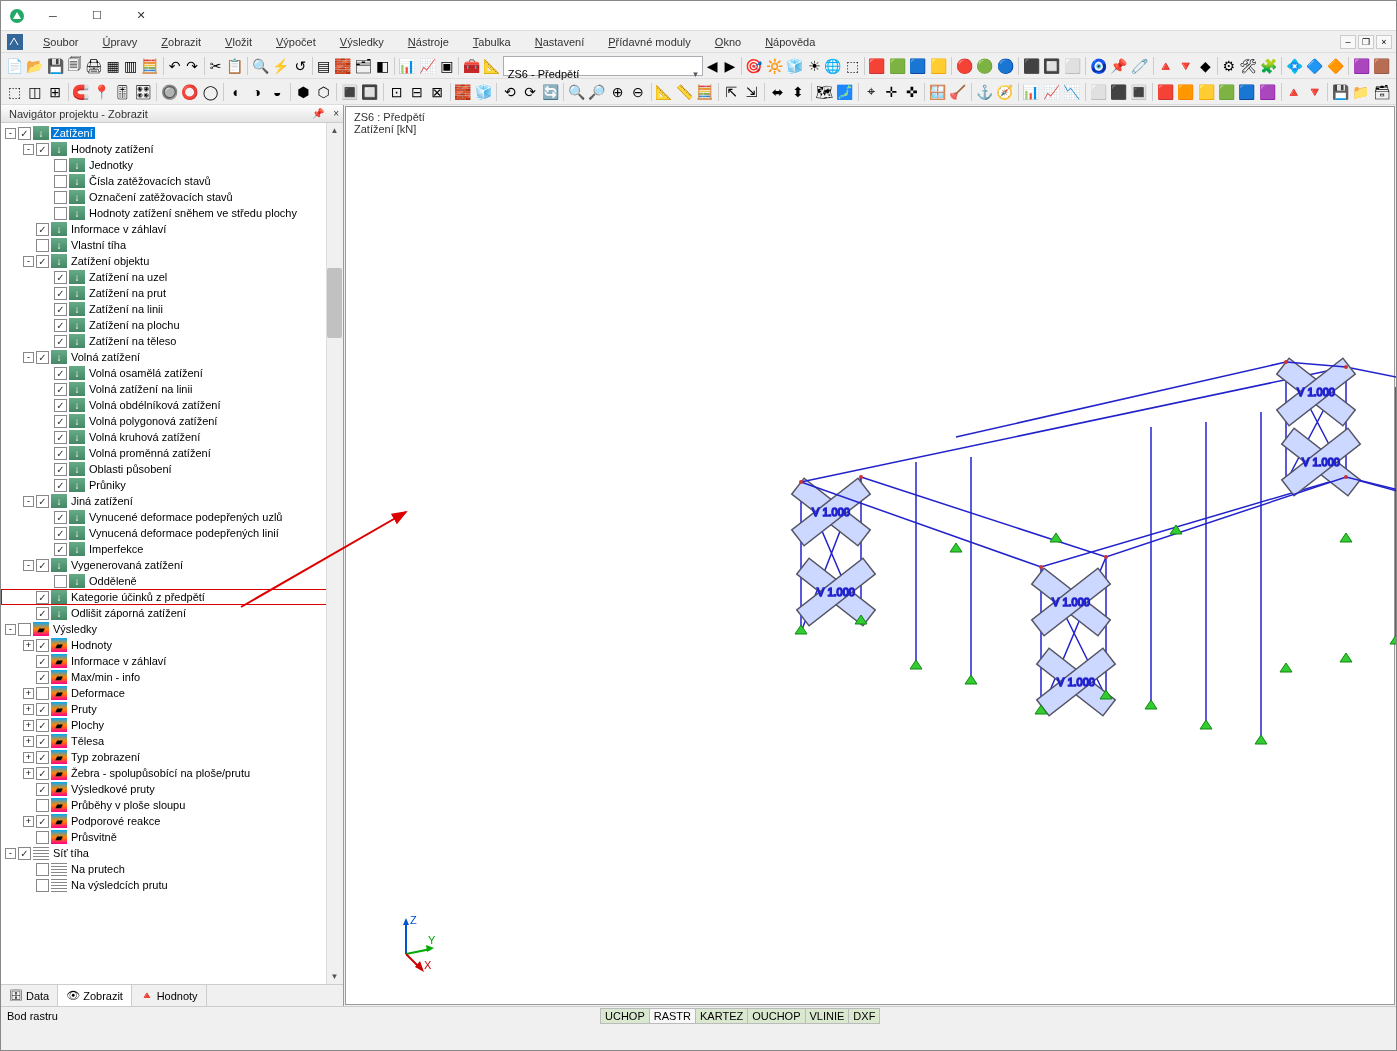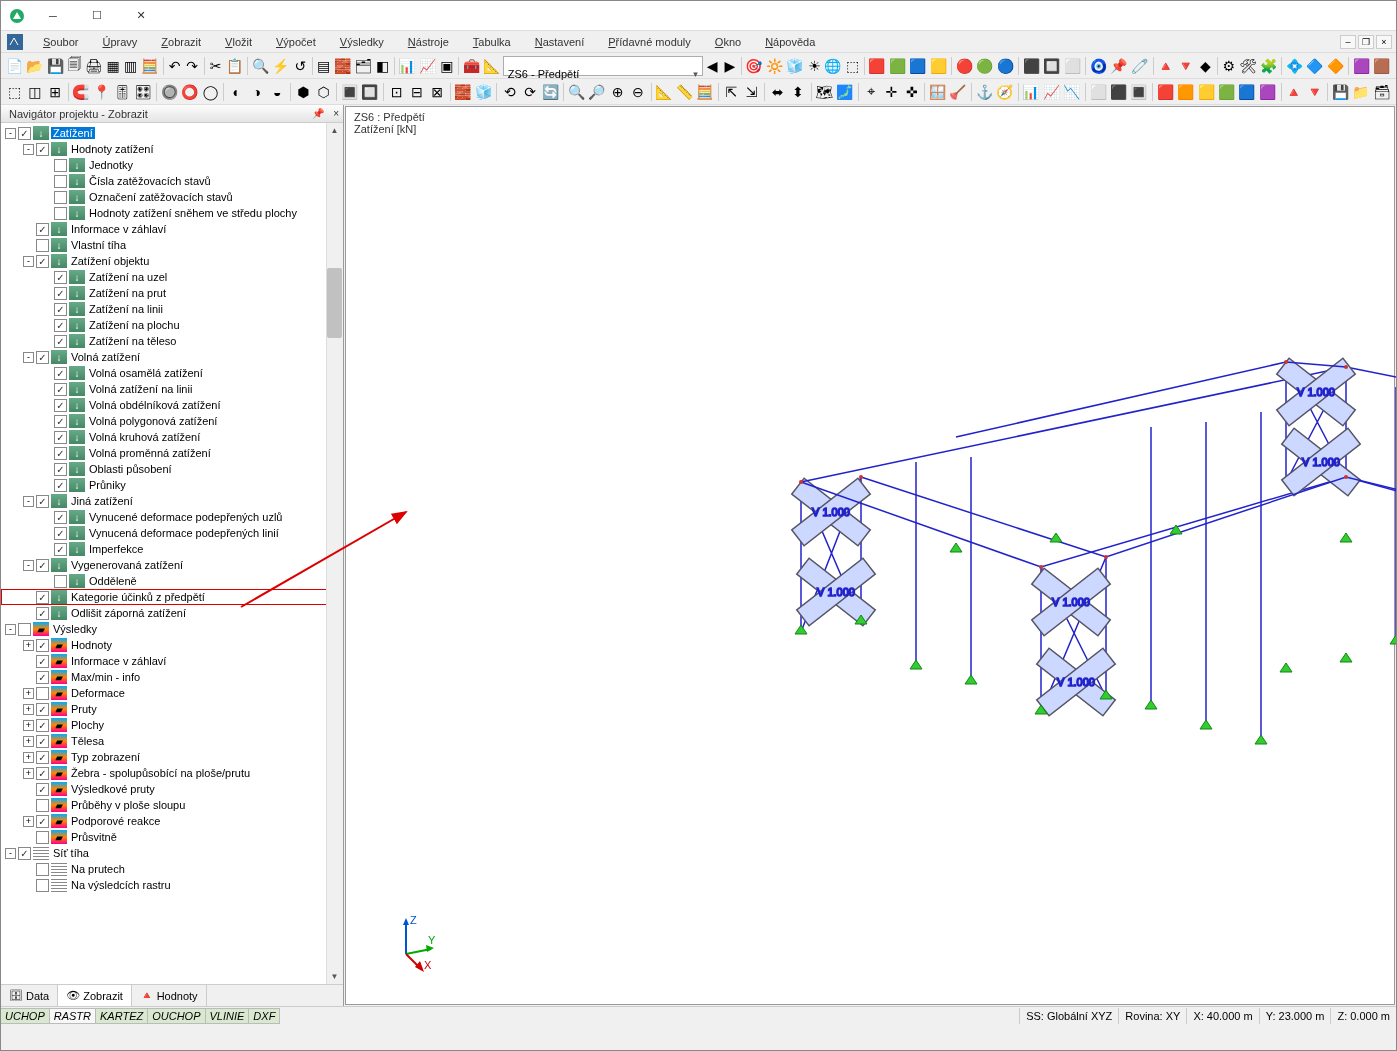--- a/index.html
+++ b/index.html
@@ -39,21 +39,21 @@
 .ico-res { background:linear-gradient(#0af,#f80,#f08); }
 .ico-mesh { background:repeating-linear-gradient(0deg,#888,#888 1px,#fff 1px,#fff 3px),repeating-linear-gradient(90deg,#888,#888 1px,transparent 1px,transparent 3px); }
 .nav-tabs { height:22px; border-top:1px solid #ccc; display:flex; background:#f0f0f0; }
 .nav-tab { padding:2px 8px; display:flex; align-items:center; gap:3px; border-right:1px solid #ccc; }
 .nav-tab.active { background:#fff; }
 .viewport { flex:1; background:#fff; position:relative; border:1px solid #9a9a9a; margin:1px; }
 .vp-label { position:absolute; left:8px; top:4px; color:#333; }
 .statusbar { height:18px; background:#f0f0f0; border-top:1px solid #ccc; display:flex; align-items:center; font-size:11px; }
 .statusbar .sleft { padding:0 6px; flex:0 0 600px; }
 .statusbar .sboxes { display:flex; }
-.statusbar .sbox { border:1px solid #bbb; padding:0 4px; height:16px; display:flex; align-items:center; background:#f8f8f8; margin-left:-1px;font-style:italic; }
+.statusbar .sbox { border:1px solid #bbb; padding:0 4px; height:16px; display:flex; align-items:center; background:#f8f8f8; margin-left:-1px; }
 .statusbar .sbox.active { background:#dbe8d0; }
 .statusbar .sright { margin-left:auto; display:flex; gap:0; }
 .statusbar .sfld { border-left:1px solid #ccc; padding:0 6px; height:16px; display:flex; align-items:center; }
 .model-svg { position:absolute; left:360px; top:175px; }
 </style>
 </head>
 <body>
 
 <div class="titlebar">
   <svg class="logo" viewBox="0 0 16 16">
@@ -576,21 +576,21 @@
           <span class="sp" style="width: 13px;"></span>
           <span class="chk"></span>
           <span class="ico ico-mesh"></span>
           <span class="lbl">Na prutech</span>
         </div>
         <div class="trow">
           <span class="sp" style="width: 22px;"></span>
           <span class="sp" style="width: 13px;"></span>
           <span class="chk"></span>
           <span class="ico ico-mesh"></span>
-          <span class="lbl">Na výsledcích rastru</span>
+          <span class="lbl">Na výsledcích prutu</span>
         </div>
         <div class="tree-scroll">
         <div class="tree-arrow" style="top:0">▲</div>
         <div class="tree-thumb"></div>
         <div class="tree-arrow" style="bottom:0">▼</div>
       </div>
     </div>
     <div class="nav-tabs" id="navtabs">
         <div class="nav-tab">
           <span>🗄</span>
@@ -723,28 +723,22 @@
       <defs>
           <marker id="arr2" markerWidth="8" markerHeight="8" refX="7" refY="3" orient="auto">
             <path d="M0 0 L8 3 L0 6 Z" fill="#d00"></path>
           </marker>
         </defs>
     </svg>
   </div>
 </div>
 
 <div class="statusbar">
+  <div class="sleft">Bod rastru</div>
   <div class="sboxes" id="sboxes">
       <div class="sbox active">UCHOP</div>
       <div class="sbox">RASTR</div>
       <div class="sbox active">KARTEZ</div>
       <div class="sbox active">OUCHOP</div>
       <div class="sbox active">VLINIE</div>
       <div class="sbox active">DXF</div>
     </div>
-  <div class="sright" id="sright">
-      <div class="sfld">SS: Globální XYZ</div>
-      <div class="sfld">Rovina: XY</div>
-      <div class="sfld">X: 40.000 m</div>
-      <div class="sfld">Y: 23.000 m</div>
-      <div class="sfld">Z: 0.000 m</div>
-    </div>
 </div>
 
 </body></html>

